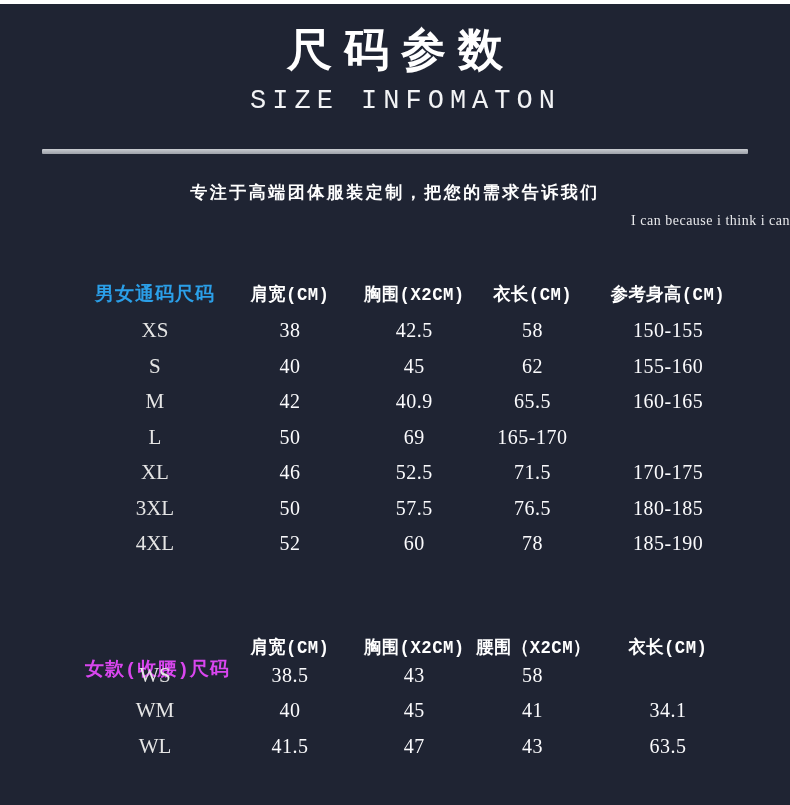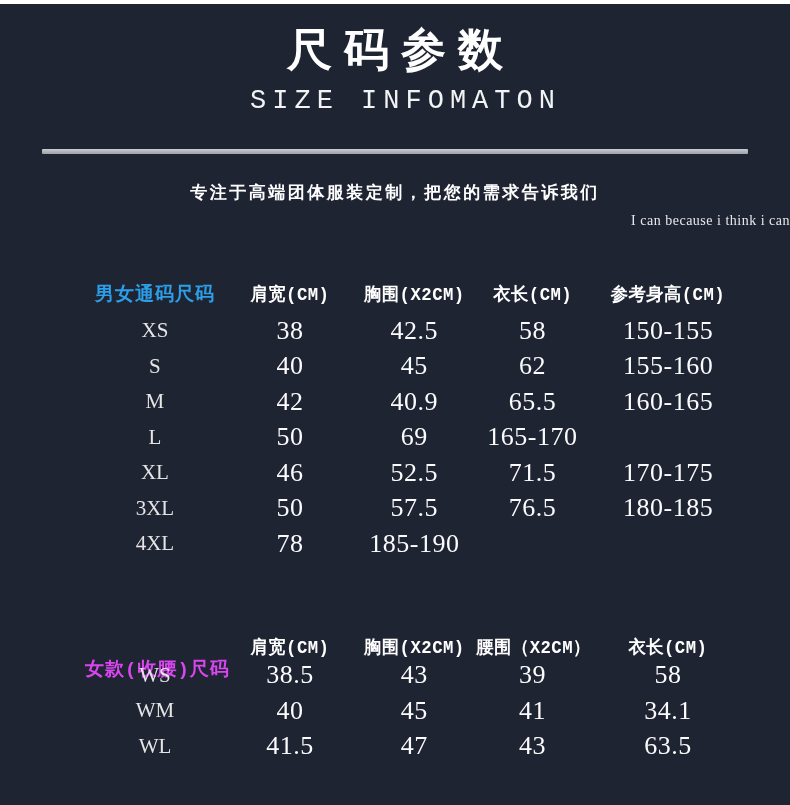--- a/index.html
+++ b/index.html
@@ -96,21 +96,21 @@
     color: #ffffff;
     transform: scaleX(0.96);
   }
   .size-cell {
     font-family: "Liberation Serif", serif;
     font-size: 21px;
     color: #e5e5e5;
   }
   .value-cell {
     font-family: "Liberation Serif", serif;
-    font-size: 26px;
+    font-size: 20px;
     color: #fbfbfd;
     letter-spacing: 0.5px;
   }
 </style>
 </head>
 <body>
 
 <div class="page">
 
   <div class="top-strip"></div>
@@ -167,38 +167,39 @@
     </div>
     <div class="t-row">
       <div class="cell size-cell">3XL</div>
       <div class="cell value-cell">50</div>
       <div class="cell value-cell">57.5</div>
       <div class="cell value-cell">76.5</div>
       <div class="cell value-cell">180-185</div>
     </div>
     <div class="t-row">
       <div class="cell size-cell">4XL</div>
+      <div class="cell value-cell">52</div>
+      <div class="cell value-cell">60</div>
       <div class="cell value-cell">78</div>
       <div class="cell value-cell">185-190</div>
     </div>
   </div>
 
   <div class="size-table women">
     <div class="t-row header-row">
       <div class="cell table-title">女款(收腰)尺码</div>
       <div class="cell col-header">肩宽(CM)</div>
       <div class="cell col-header">胸围(X2CM)</div>
       <div class="cell col-header">腰围（X2CM）</div>
       <div class="cell col-header">衣长(CM)</div>
     </div>
     <div class="t-row">
       <div class="cell size-cell">WS</div>
       <div class="cell value-cell">38.5</div>
       <div class="cell value-cell">43</div>
-      <div class="cell value-cell">39</div>
       <div class="cell value-cell">58</div>
     </div>
     <div class="t-row">
       <div class="cell size-cell">WM</div>
       <div class="cell value-cell">40</div>
       <div class="cell value-cell">45</div>
       <div class="cell value-cell">41</div>
       <div class="cell value-cell">34.1</div>
     </div>
     <div class="t-row">

